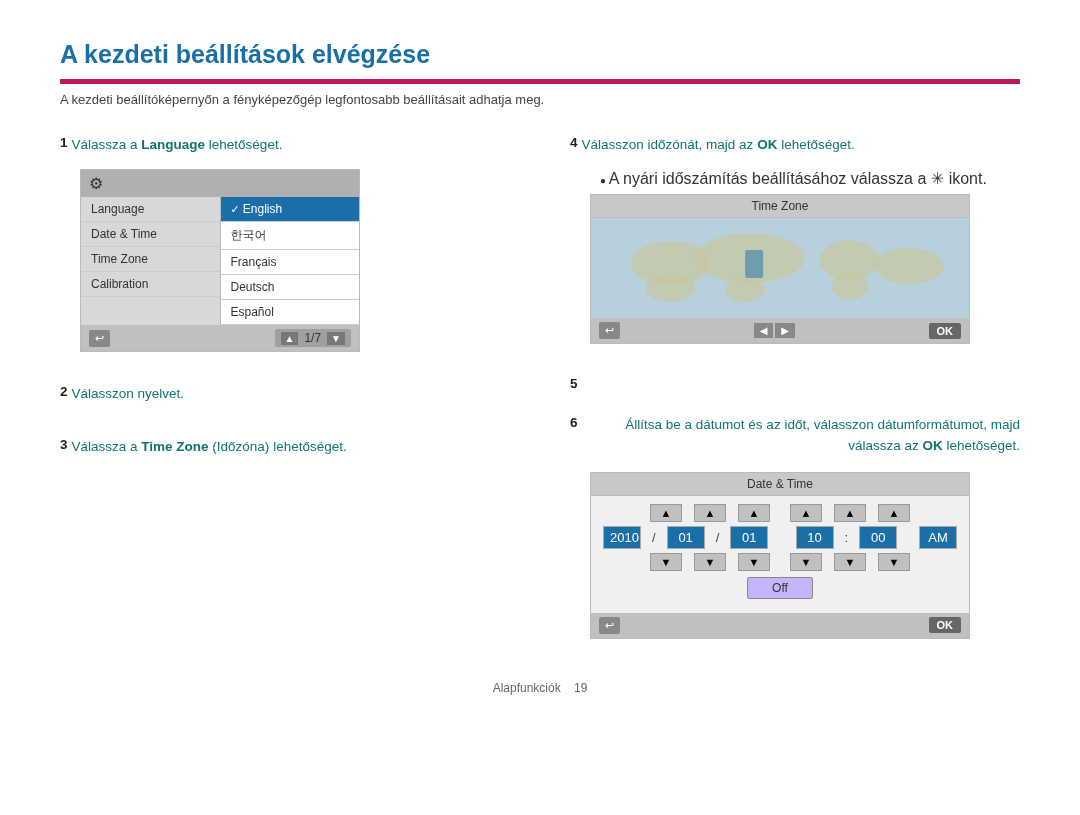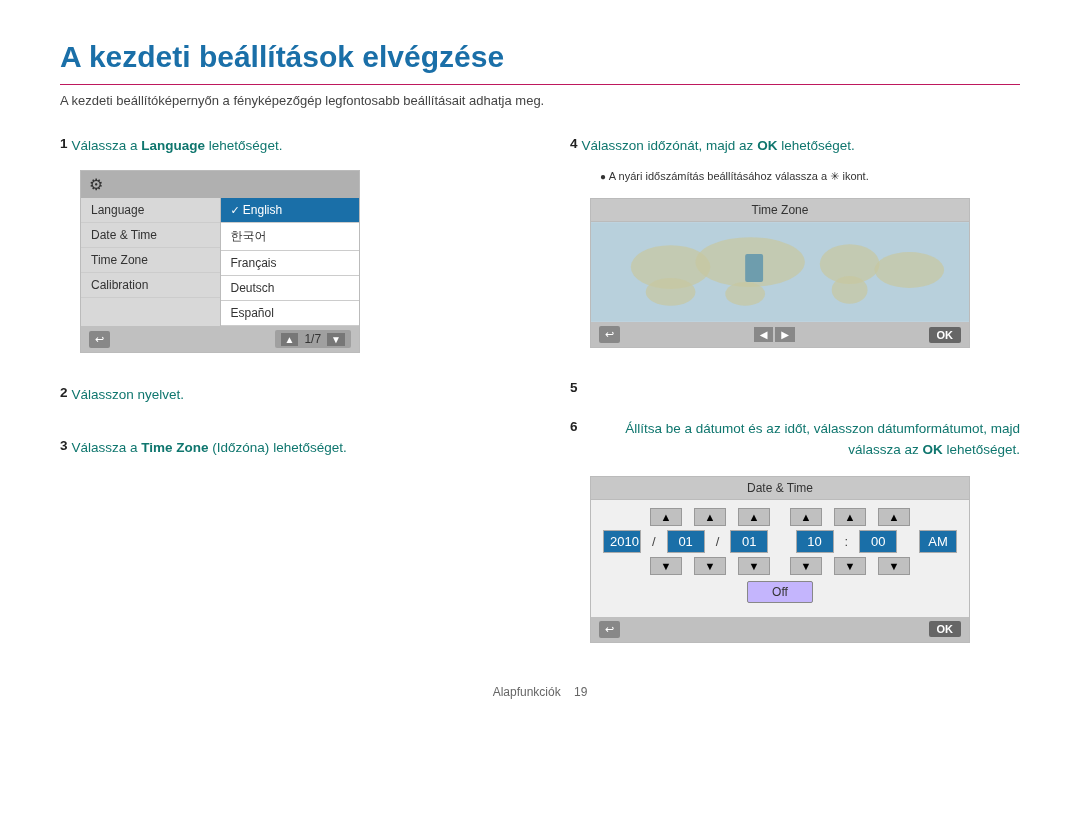--- a/index.html
+++ b/index.html
@@ -6,24 +6,24 @@
     body {
       font-family: 'Arial', sans-serif;
       background: #fff;
       width: 1080px;
       min-height: 815px;
       padding: 40px 60px 40px 60px;
       color: #222;
     }
     h1 {
       color: #1a6fa8;
-      font-size: 30px;
+      font-size: 25px;
       font-weight: bold;
       margin-bottom: 8px;
-      border-bottom: 1px solid #be185d;
+      border-bottom: 5px solid #be185d;
       padding-bottom: 10px;
     }
     .subtitle {
       font-size: 13px;
       color: #444;
       margin-bottom: 28px;
     }
     .content-grid {
       display: grid;
       grid-template-columns: 1fr 1fr;
@@ -293,24 +293,24 @@
     }
     .dt-footer {
       background: #c0c0c0;
       display: flex;
       align-items: center;
       justify-content: space-between;
       padding: 4px 8px;
     }
 
     .bullet-note {
-      font-size: 11px;
+      font-size: 16px;
       color: #333;
       margin-left: 30px;
-      margin-bottom: 15px;
+      margin-bottom: 6px;
     }
     .bullet-note::before {
       content: '● ';
       font-size: 10px;
     }
 
     .footer-page {
       text-align: center;
       font-size: 12px;
       color: #666;

